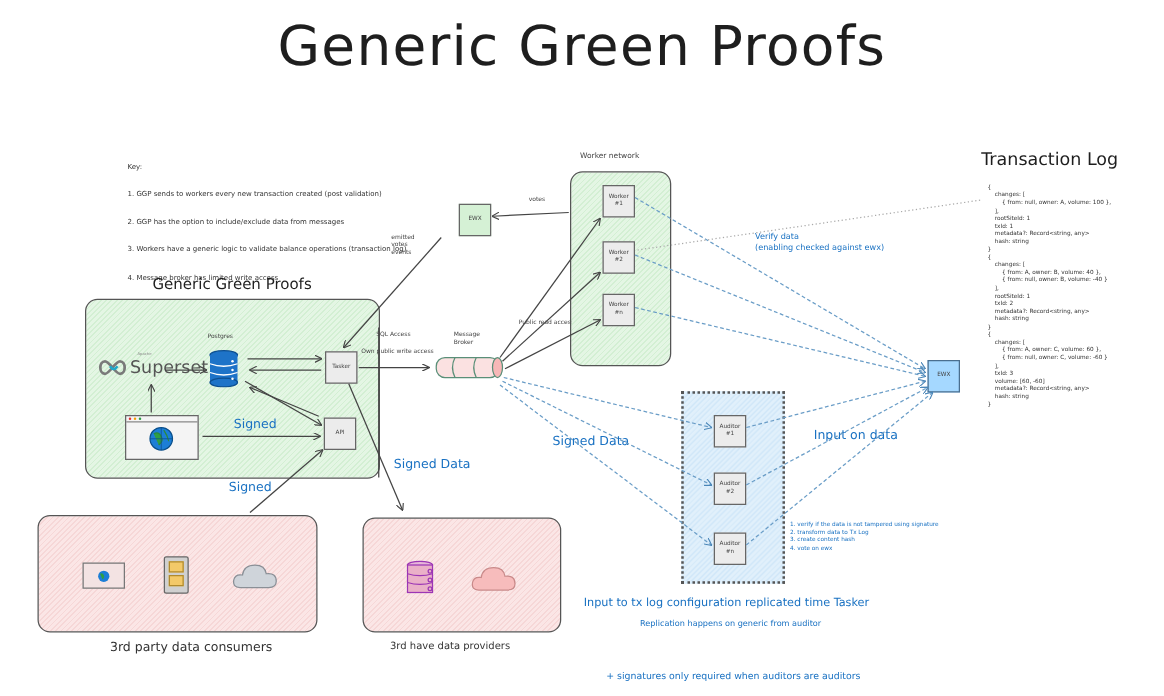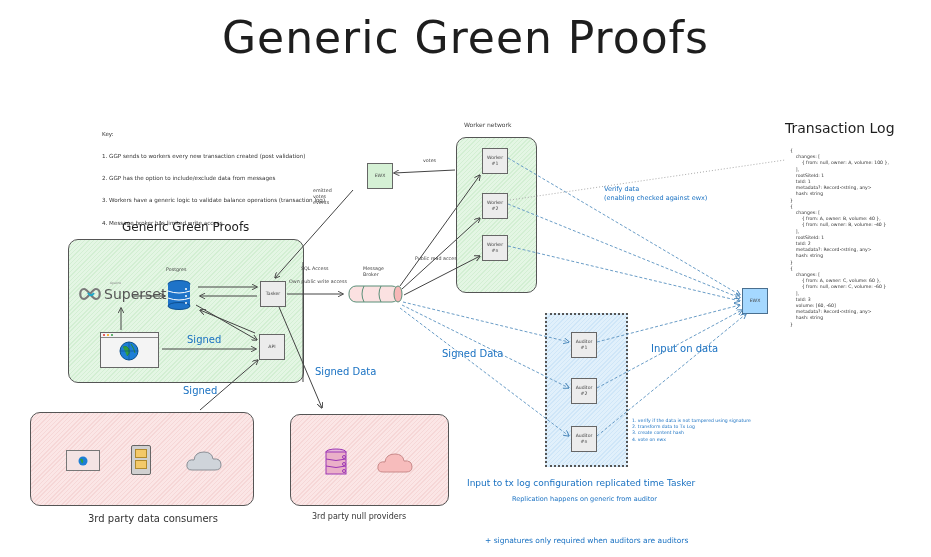--- a/index.html
+++ b/index.html
@@ -187,21 +187,21 @@
     <circle cx="19" cy="9" r="1.5" fill="none" stroke="#9c36b5"></circle>
       <circle cx="19" cy="16" r="1.5" fill="none" stroke="#9c36b5"></circle>
       <circle cx="19" cy="23" r="1.5" fill="none" stroke="#9c36b5"></circle>
   </svg>
 </div>
 <div class="abs" style="left:377px;top:452px;">
   <svg width="36" height="22" viewBox="0 0 36 22">
       <path d="M6 20 Q0 20 1 14 Q2 9 8 10 Q9 2 18 2 Q26 2 27 9 Q35 8 35 15 Q35 20 29 20 Z" fill="#f7bcbc" stroke="#c98a8a"></path>
     </svg>
 </div>
-<div class="label" style="left:312px;top:512px;font-size:8px;color:#333;">3rd party null providers</div>
+<div class="label" style="left:312px;top:512px;font-size:8px;color:#333;">3rd have data providers</div>
 
 <div class="label blue-text" style="left:467px;top:478px;font-size:9px;">Input to tx log configuration replicated time Tasker</div>
 <div class="label blue-text" style="left:512px;top:495px;font-size:6.5px;">Replication happens on generic from auditor</div>
 <div class="label blue-text" style="left:485px;top:513px;font-size:7.5px;line-height:11px;">
   <div>+ signatures only required when auditors are auditors</div>
   
   
 </div>
 
 <svg class="lines" viewBox="0 0 931 557">

